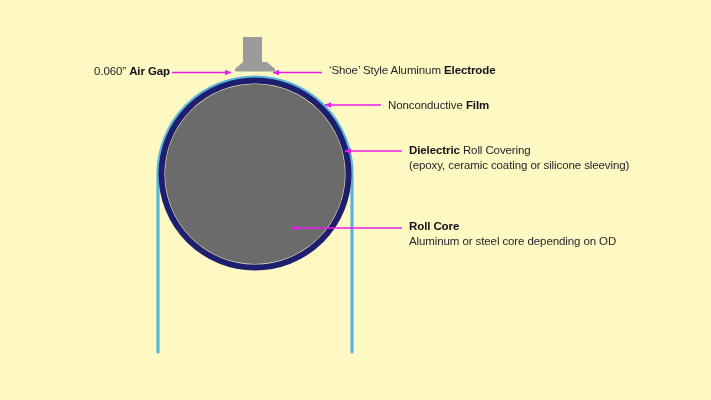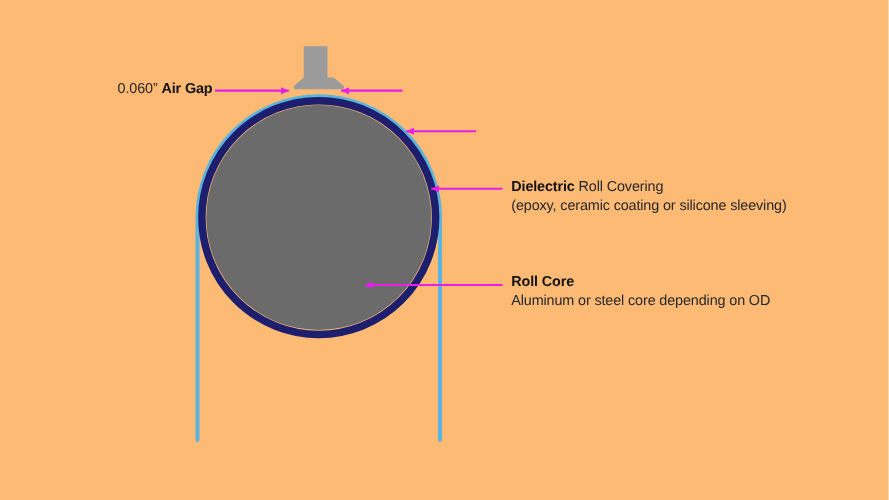--- a/index.html
+++ b/index.html
@@ -8,21 +8,21 @@
     padding: 0;
     background: #ffffff;
   }
   body {
     font-family: "Liberation Sans", sans-serif;
   }
   #stage {
     position: relative;
     width: 711px;
     height: 400px;
-    background: #fdba74;
+    background: #fef9c3;
     overflow: hidden;
   }
   #diagram-svg {
     position: absolute;
     left: 0;
     top: 0;
     width: 711px;
     height: 400px;
   }
   .label {
@@ -109,21 +109,27 @@
     <line x1="402" y1="151" x2="345" y2="151" stroke="#e91ee9" stroke-width="1.7" marker-end="url(#arrowhead)"></line>
 
     <line x1="402" y1="228" x2="292" y2="228" stroke="#e91ee9" stroke-width="1.7" marker-end="url(#arrowhead)"></line>
 
   </svg>
 
   <div class="label" id="label-air-gap">
     <span>0.060” </span><span class="b">Air Gap</span>
   </div>
 
+  <div class="label" id="label-electrode">
+    <span>‘Shoe’ Style Aluminum </span><span class="b">Electrode</span>
+  </div>
 
+  <div class="label" id="label-film">
+    <span>Nonconductive </span><span class="b">Film</span>
+  </div>
 
   <div class="label" id="label-roll-core">
     <span class="b">Roll Core</span>
     <span class="ln2">Aluminum or steel core depending on OD</span>
   </div>
 
   <div class="label" id="label-dielectric">
     <span class="b">Dielectric</span><span> Roll Covering</span>
     <span class="ln2">(epoxy, ceramic coating or silicone sleeving)</span>
   </div>

